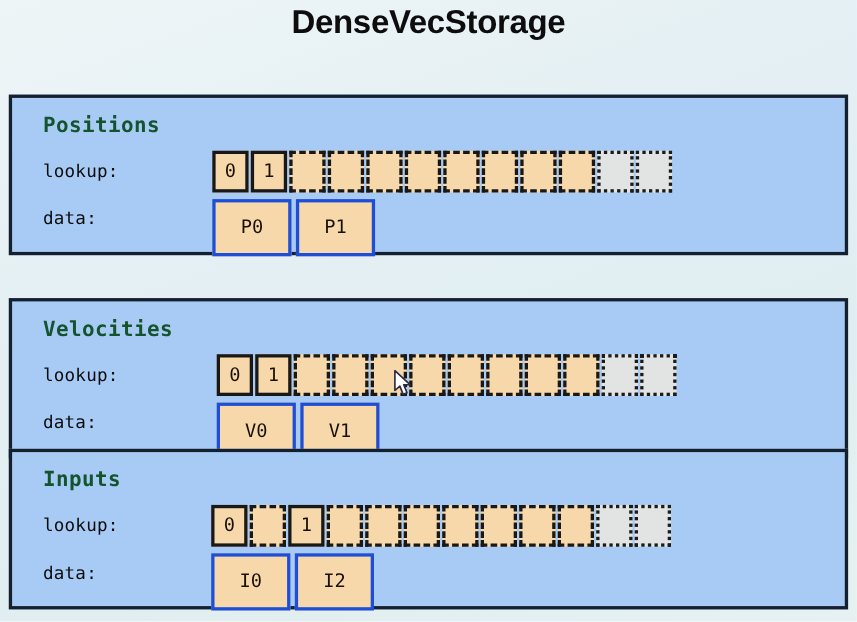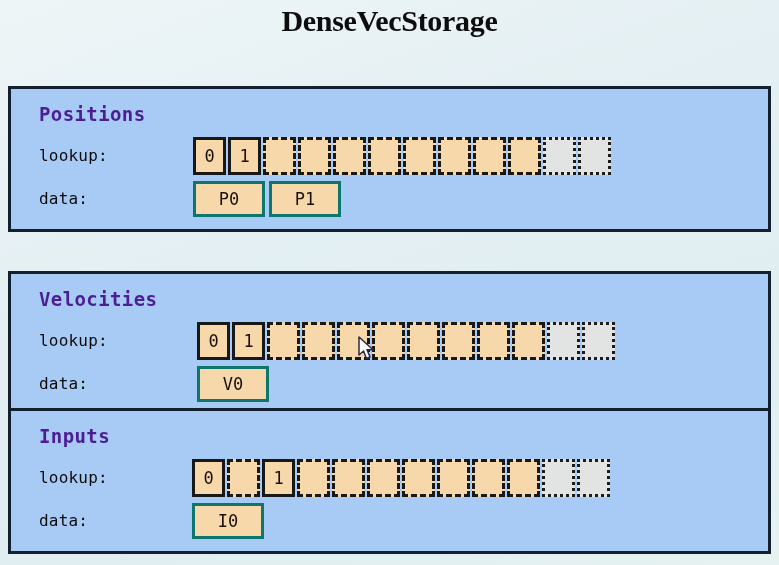--- a/index.html
+++ b/index.html
@@ -15,21 +15,21 @@
     position: relative;
   }
 
   
   #title {
     position: absolute;
     left: 0;
     top: 4px;
     width: 779px;
     text-align: center;
-    font-family: Liberation Serif, serif;
+    font-family: Liberation Sans, sans-serif;
     font-weight: bold;
     font-size: 30px;
     letter-spacing: -0.3px;
     color: #0d0d0d;
     white-space: nowrap;
   }
 
   
   .panel {
     position: absolute;
@@ -42,21 +42,21 @@
   #panel-positions  { top: 86px;  height: 146px; }
   #panel-velocities { top: 247px; height: 146px; margin-top: 24px; }
   #panel-inputs     { top: 408px; height: 146px; }
 
   .panel-title {
     position: absolute;
     left: 28px;
     top: 14px;
     font-size: 19px;
     font-weight: bold;
-    color: #4c1d95;
+    color: #14532d;
     letter-spacing: 0.4px;
     white-space: nowrap;
   }
 
   .row-label {
     position: absolute;
     left: 28px;
     font-size: 16px;
     color: #0b0b0b;
     letter-spacing: 0.2px;
@@ -103,23 +103,23 @@
     border: 3px dashed #181818;
   }
   .cell.lookup.ghost {
     background: #e2e4e4;
     border: 3px dotted #1b1b1b;
   }
 
   
   .cell.data {
     width: 72px;
-    height: 36px;
+    height: 52px;
     background: #f6d8ab;
-    border: 3px solid #0f766e;
+    border: 3px solid #1d4ed8;
     margin-right: 4px;
     font-size: 17px;
   }
 
   
   #cursor {
     position: absolute;
     left: 358px;
     top: 336px;
     width: 18px;
@@ -169,20 +169,21 @@
     <div class="cell lookup empty"></div>
     <div class="cell lookup empty"></div>
     <div class="cell lookup empty"></div>
     <div class="cell lookup empty"></div>
     <div class="cell lookup empty"></div>
     <div class="cell lookup ghost"></div>
     <div class="cell lookup ghost"></div>
   </div>
   <div class="strip data-strip">
     <div class="cell data">V0</div>
+    <div class="cell data">V1</div>
   </div>
 </div>
 
 <div class="panel" id="panel-inputs">
   <div class="panel-title">Inputs</div>
   <div class="row-label lookup">lookup:</div>
   <div class="row-label data">data:</div>
   <div class="strip lookup-strip">
     <div class="cell lookup filled">0</div>
     <div class="cell lookup empty"></div>
@@ -192,20 +193,21 @@
     <div class="cell lookup empty"></div>
     <div class="cell lookup empty"></div>
     <div class="cell lookup empty"></div>
     <div class="cell lookup empty"></div>
     <div class="cell lookup empty"></div>
     <div class="cell lookup ghost"></div>
     <div class="cell lookup ghost"></div>
   </div>
   <div class="strip data-strip">
     <div class="cell data">I0</div>
+    <div class="cell data">I2</div>
   </div>
 </div>
 
 <div id="cursor">
   <svg width="18" height="26" viewBox="0 0 18 26">
     <polygon points="1,1 1,19 5.5,15 8.5,22.5 12,21 9,13.8 15,13.8" fill="#ffffff" stroke="#2b2b45" stroke-width="1.5" stroke-linejoin="round"></polygon>
   </svg>
 </div>
 
 </body></html>

